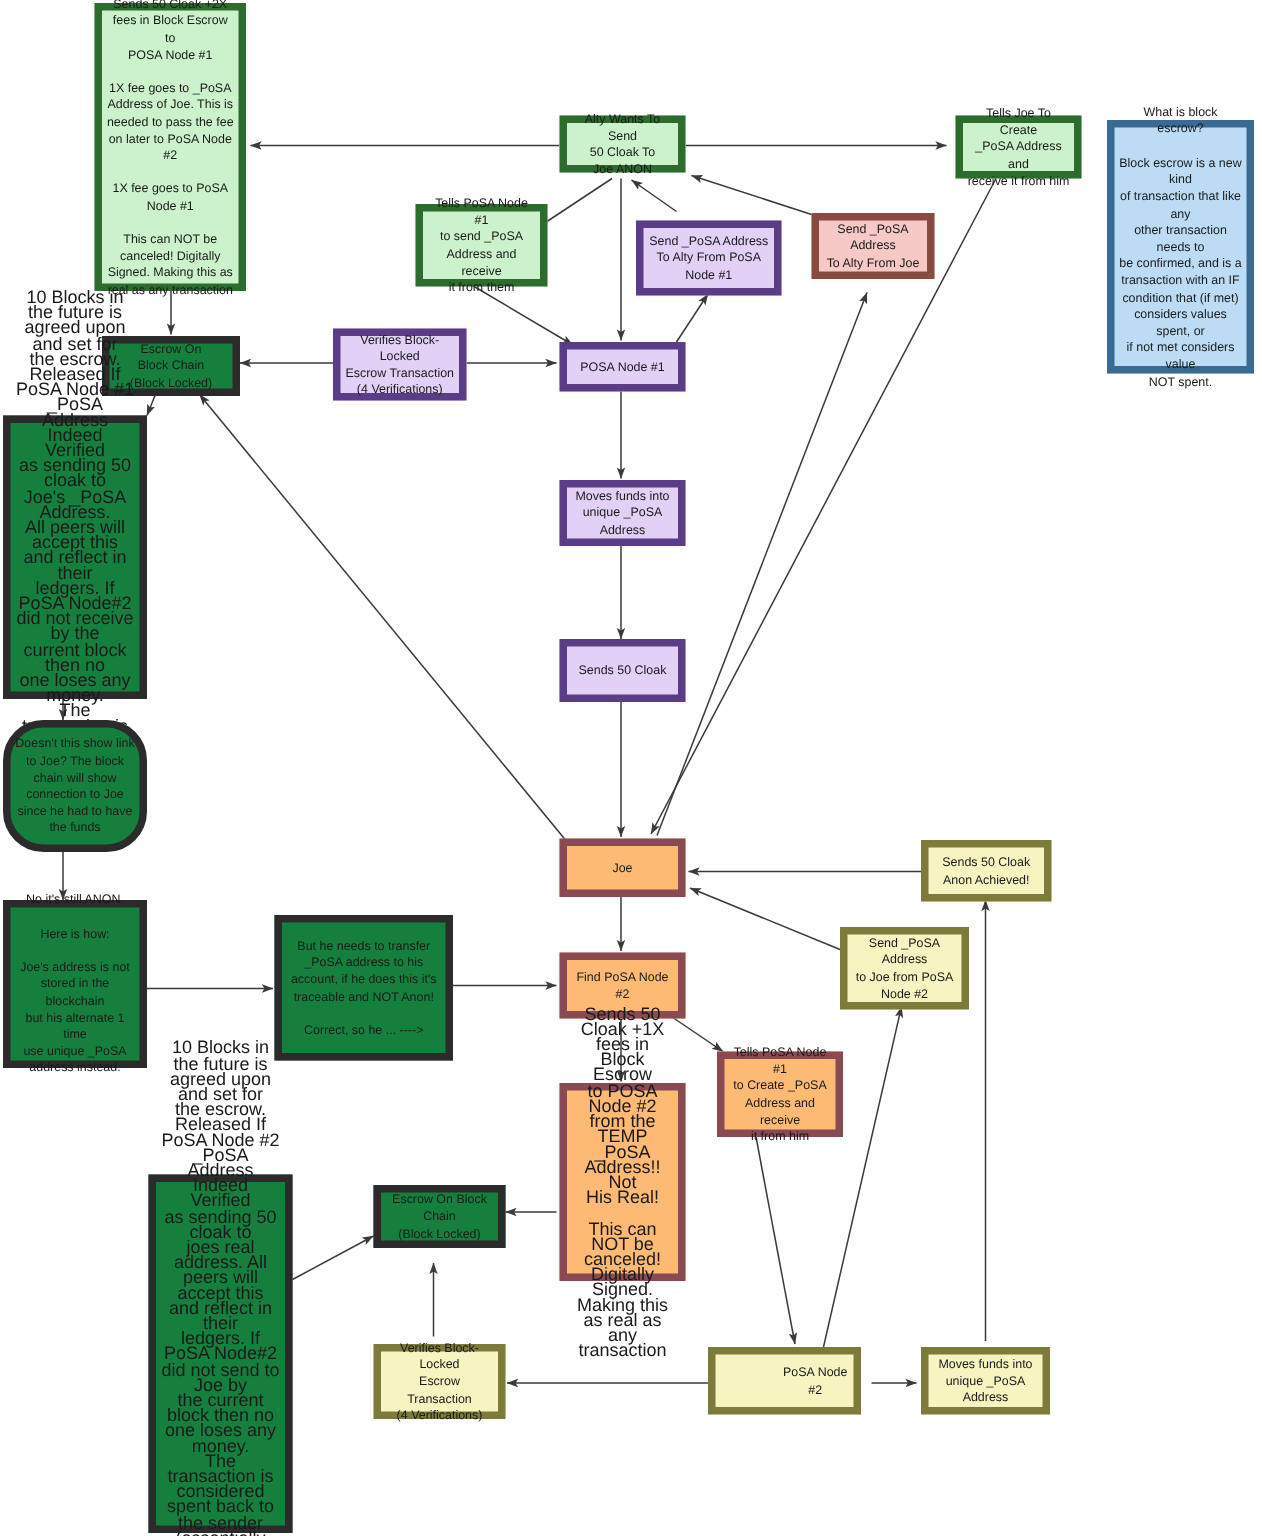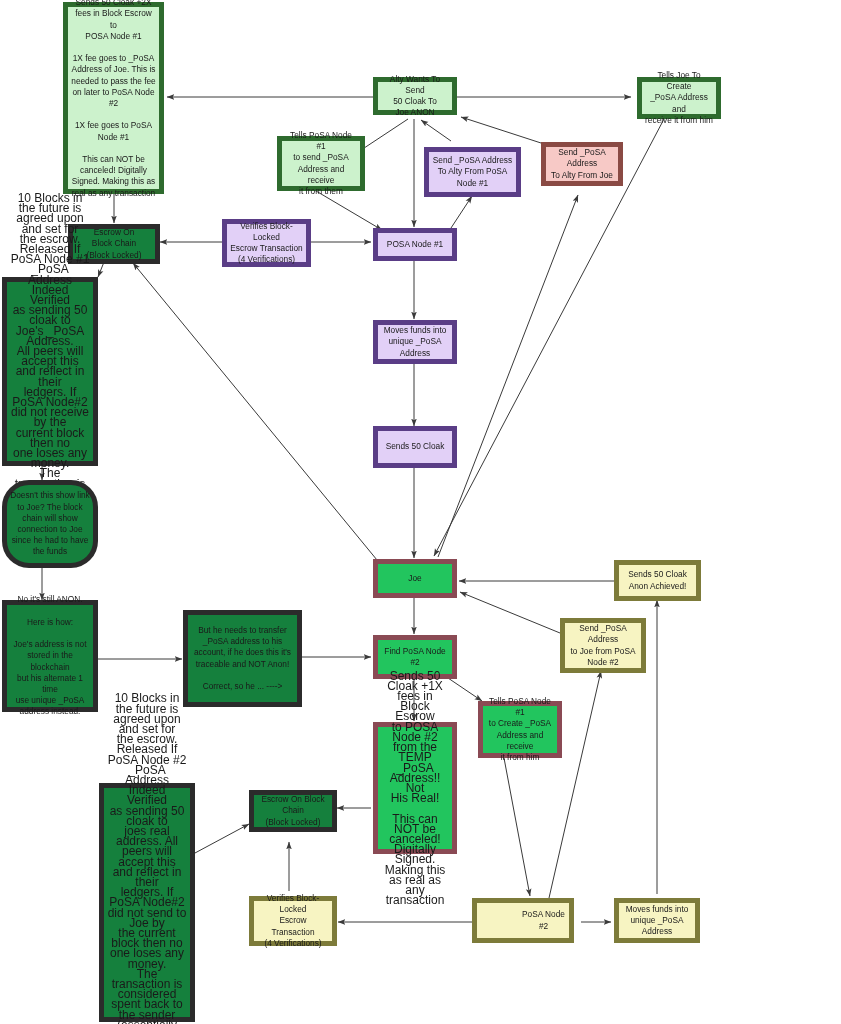--- a/index.html
+++ b/index.html
@@ -35,21 +35,21 @@
     color: #1a1a1a;
     font-size: 8.3px;
     line-height: 11.2px;
     padding: 2px 3px;
     white-space: pre-line;
     z-index: 2;
   }
   .green  { background: #ccf2cc; border-color: #2e6b2e; }
   .purple { background: #e2d0f7; border-color: #5a3d86; }
   .pink   { background: #f7c9c6; border-color: #8a4a44; }
-  .pink2  { background: #22c55e; border-color: #8a4a54; }
+  .pink2  { background: #fdba74; border-color: #8a4a54; }
   .yellow { background: #f7f4c2; border-color: #7d7b3a; }
   .blue   { background: #bcdcf5; border-color: #3a6a93; }
   .white  { background: #15803d; border-color: #2b2b2b; }
   .tiny   { font-size: 12px; line-height: 10.2px; }
 </style>
 </head>
 <body>
 
 <div id="canvas">
 
@@ -152,20 +152,31 @@
 real as any transaction</div>
 
   <div class="node green" style="left:373px; top:77px; width:84px; height:38px;">Alty Wants To Send
 50 Cloak To
 Joe ANON</div>
 
   <div class="node green" style="left:637px; top:77px; width:84px; height:42px;">Tells Joe To Create
 _PoSA Address and
 receive it from him</div>
 
+  <div class="node blue" style="left:738px; top:80px; width:98px; height:169px;">What is block escrow?
+
+Block escrow is a new kind
+of transaction that like any
+other transaction needs to
+be confirmed, and is a
+transaction with an IF
+condition that (if met)
+considers values spent, or
+if not met considers value
+NOT spent.</div>
 
   <div class="node green" style="left:277px; top:136px; width:88px; height:55px;">Tells PoSA Node #1
 to send _PoSA
 Address and receive
 it from them</div>
 
   <div class="node purple" style="left:424px; top:147px; width:97px; height:50px;">Send _PoSA Address
 To Alty From PoSA
 Node #1</div>
 

